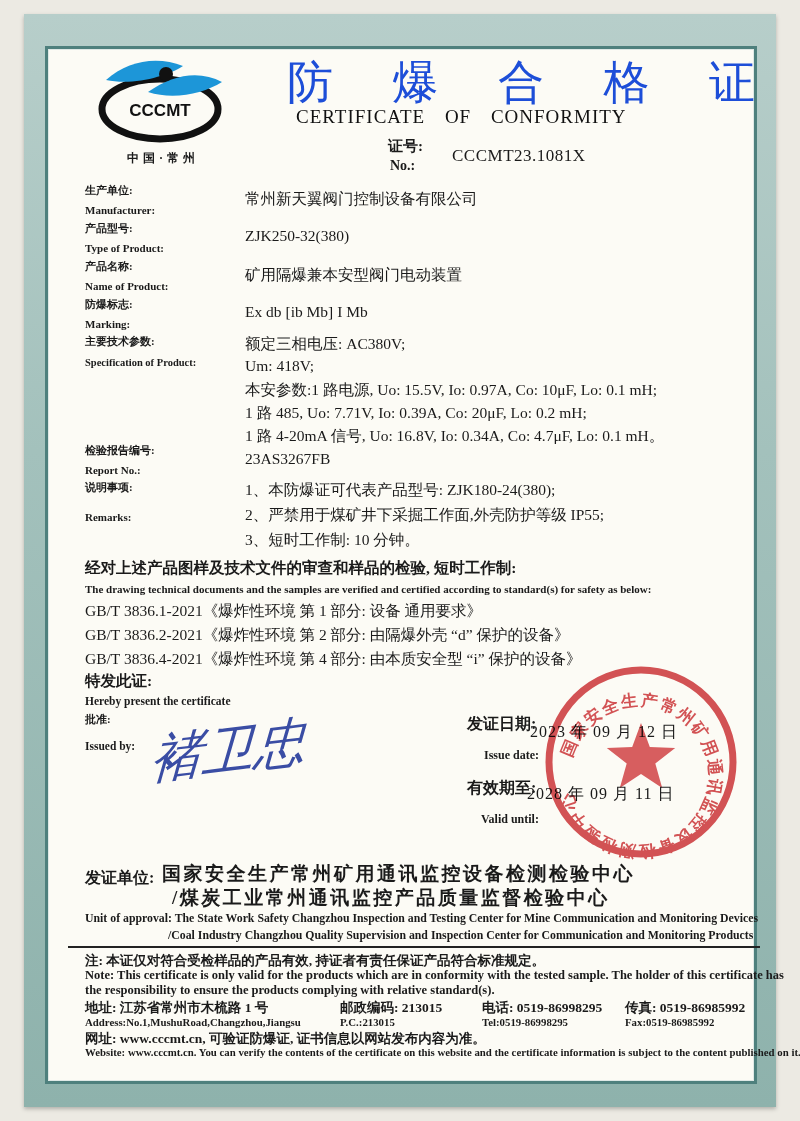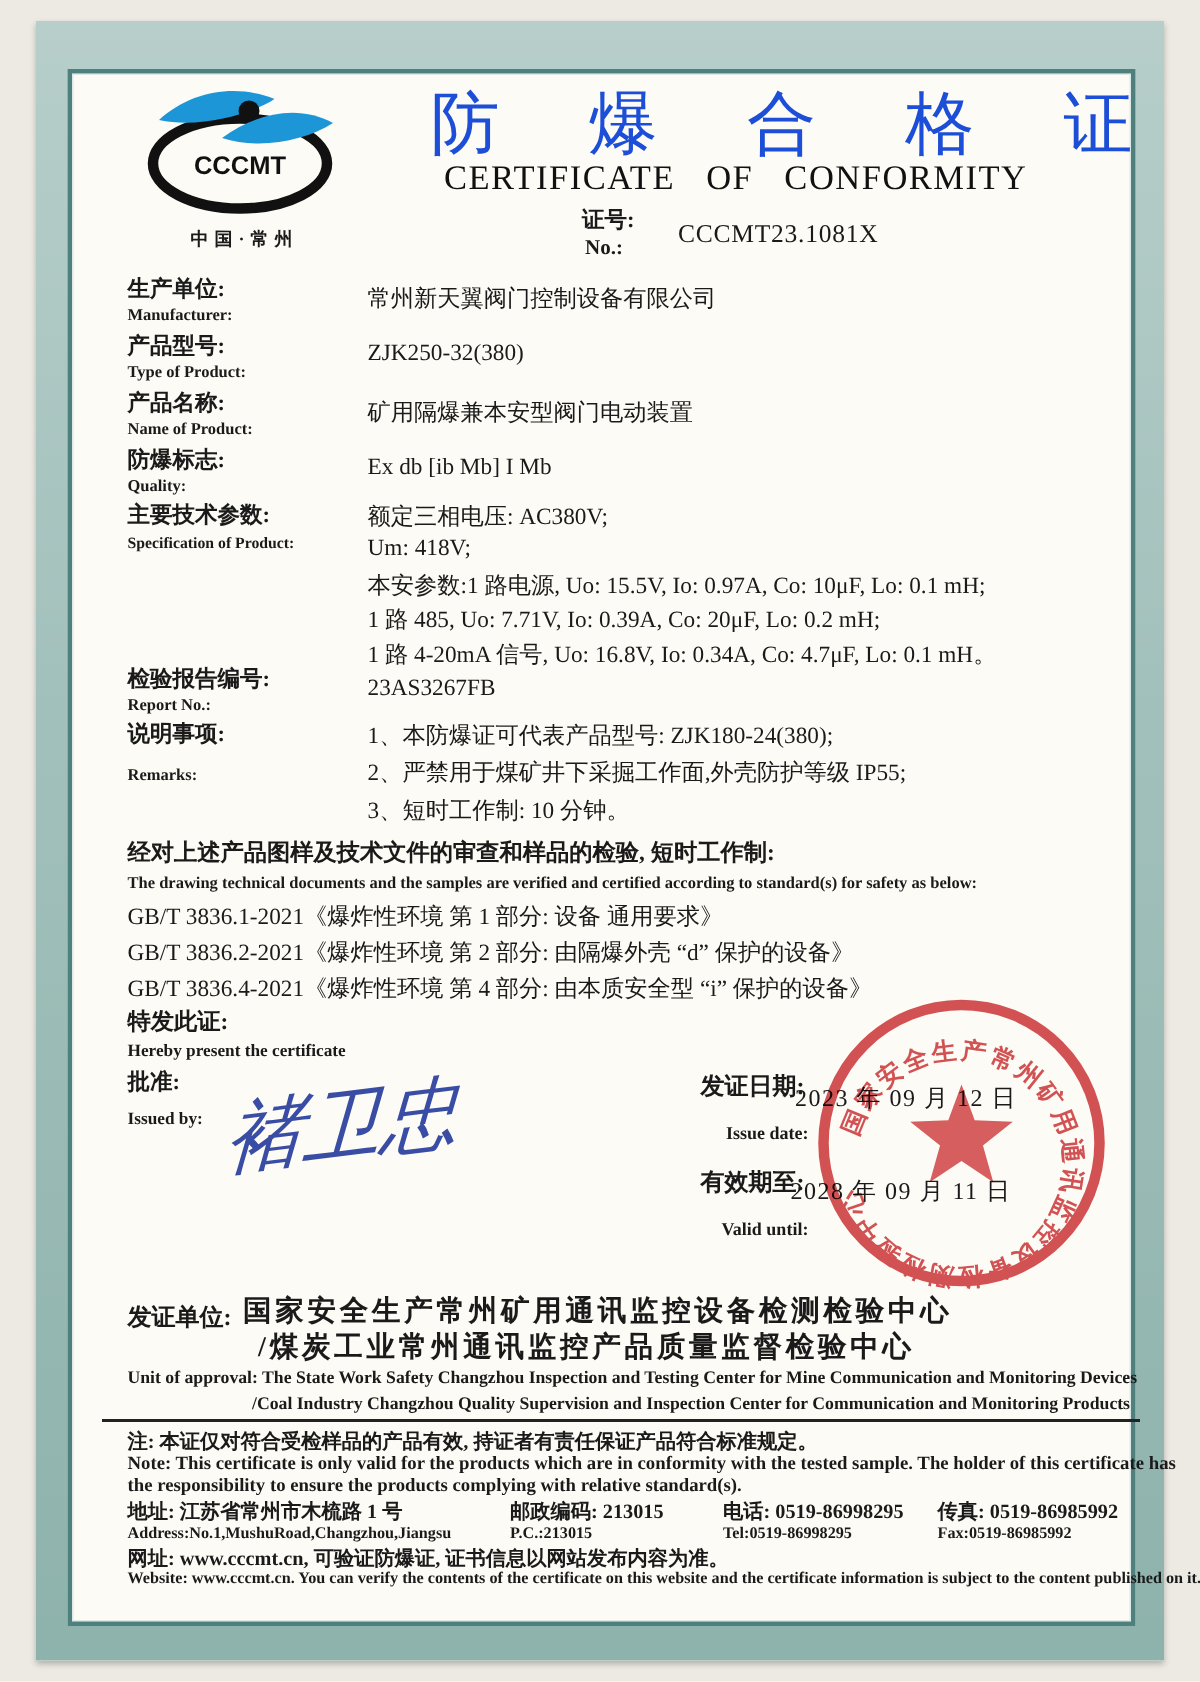--- a/index.html
+++ b/index.html
@@ -18,27 +18,27 @@
   }
   .paper{
     left:45px;top:46px;width:712px;height:1038px;
     background:#fcfbf5;
     border:3px solid #4e807d;
     box-shadow:inset 0 0 0 1px #dfe9e6;
     box-sizing:border-box;
   }
   
   .title-cn{font-size:46px;letter-spacing:24px;color:#1d4ed8;white-space:nowrap;}
-  .title-en{font-size:23px;word-spacing:14px;letter-spacing:1px;color:#111;white-space:nowrap;}
+  .title-en{font-size:19px;word-spacing:14px;letter-spacing:1px;color:#111;white-space:nowrap;}
   .certno-label-cn{font-size:15px;font-weight:bold;}
   .certno-label-en{font-size:14px;font-weight:bold;}
   .certno-value{font-size:17px;letter-spacing:.5px;}
   .logo-region{font-size:12px;letter-spacing:4px;font-weight:bold;}
   
-  .label-cn{font-size:15px;font-weight:bold;white-space:nowrap;}
+  .label-cn{font-size:11px;font-weight:bold;white-space:nowrap;}
   .label-en{font-size:11px;font-weight:bold;white-space:nowrap;}
   .value-line{font-size:15.5px;white-space:nowrap;}
   
   .std-intro-cn{font-size:15.5px;font-weight:bold;white-space:nowrap;}
   .std-intro-en{font-size:11px;font-weight:bold;white-space:nowrap;}
   .std-line{font-size:15.5px;white-space:nowrap;}
   
   .hereby{font-size:11.5px;font-weight:bold;}
   .signature{
     font-size:52px;color:#2a3f9e;white-space:nowrap;
@@ -92,21 +92,21 @@
 
   <div class="abs label-cn" style="left:85px;top:221px;">产品型号:</div>
   <div class="abs label-en" style="left:85px;top:242px;">Type of Product:</div>
   <div class="abs value-line" style="left:245px;top:227px;">ZJK250-32(380)</div>
 
   <div class="abs label-cn" style="left:85px;top:259px;">产品名称:</div>
   <div class="abs label-en" style="left:85px;top:280px;">Name of Product:</div>
   <div class="abs value-line" style="left:245px;top:265px;">矿用隔爆兼本安型阀门电动装置</div>
 
   <div class="abs label-cn" style="left:85px;top:297px;">防爆标志:</div>
-  <div class="abs label-en" style="left:85px;top:318px;">Quality:</div>
+  <div class="abs label-en" style="left:85px;top:318px;">Marking:</div>
   <div class="abs value-line" style="left:245px;top:303px;">Ex db [ib Mb] I Mb</div>
 
   <div class="abs label-cn" style="left:85px;top:334px;text-align:center;">主要技术参数:</div>
   <div class="abs label-en" style="left:85px;top:357px;font-size:10.5px;">Specification of Product:</div>
   <div class="abs value-line" style="left:245px;top:334px;">额定三相电压: AC380V;</div>
   <div class="abs value-line" style="left:245px;top:357px;">Um: 418V;</div>
   <div class="abs value-line" style="left:245px;top:380px;">本安参数:1 路电源, Uo: 15.5V, Io: 0.97A, Co: 10μF, Lo: 0.1 mH;</div>
   <div class="abs value-line" style="left:245px;top:403px;">1 路 485, Uo: 7.71V, Io: 0.39A, Co: 20μF, Lo: 0.2 mH;</div>
   <div class="abs value-line" style="left:245px;top:426px;">1 路 4-20mA 信号, Uo: 16.8V, Io: 0.34A, Co: 4.7μF, Lo: 0.1 mH。</div>
 

